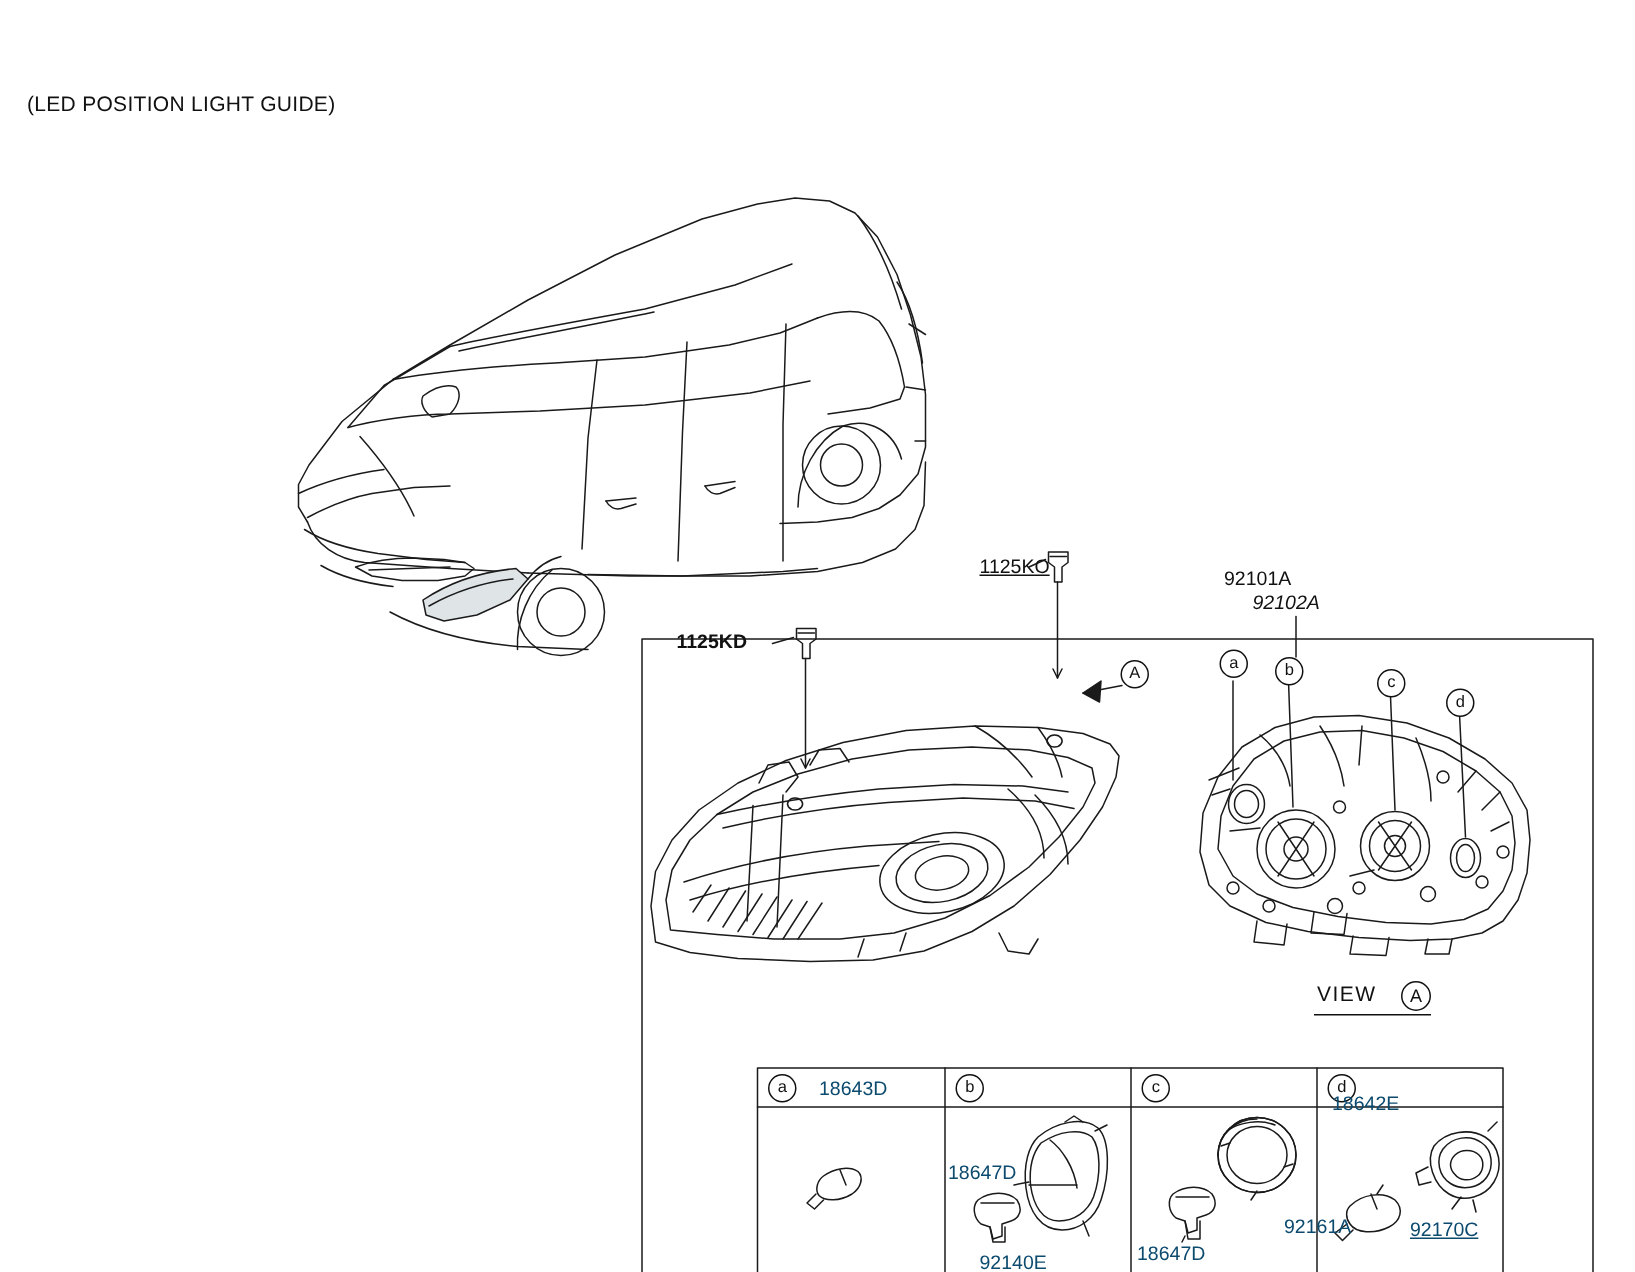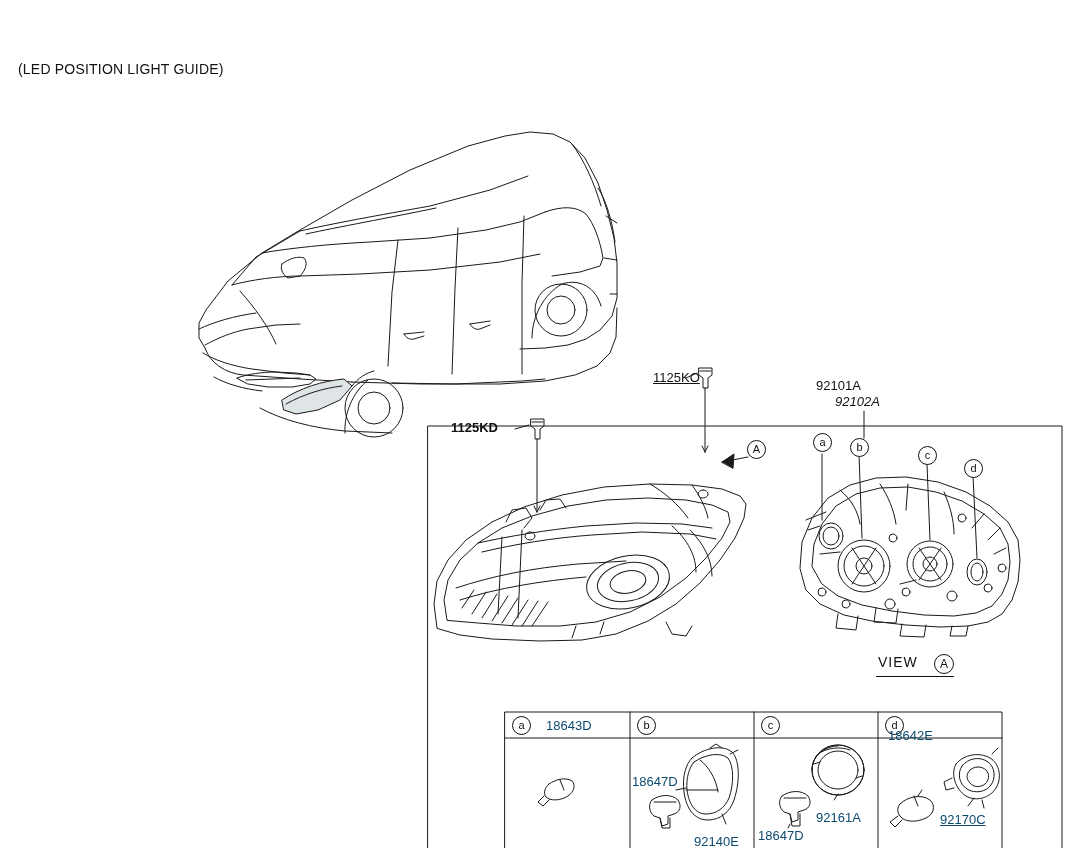--- a/index.html
+++ b/index.html
@@ -347,21 +347,21 @@
   <div class="view-underline" style="left:876px; top:628px; width:78px;"></div>
 
   <div class="circ" style="left:512px; top:668px;">a</div>
   <div class="circ" style="left:637px; top:668px;">b</div>
   <div class="circ" style="left:761px; top:668px;">c</div>
   <div class="circ" style="left:885px; top:668px;">d</div>
 
   <div class="cell-label" style="left:546px; top:670px;">18643D</div>
 
   <div class="cell-label" style="left:632px; top:726px;">18647D</div>
-  <div class="cell-label" style="left:694px; top:786px;">92140E</div>
-
-  <div class="cell-label" style="left:816px; top:762px;">92161A</div>
+  <div class="cell-label" style="left:653px; top:786px;">92140E</div>
+
+  <div class="cell-label" style="left:856px; top:762px;">92161A</div>
   <div class="cell-label" style="left:758px; top:780px;">18647D</div>
 
   <div class="cell-label" style="left:888px; top:680px;">18642E</div>
   <div class="cell-label" style="left:940px; top:764px;text-decoration:underline;">92170C</div>
 
 </div>
 
 </body></html>

